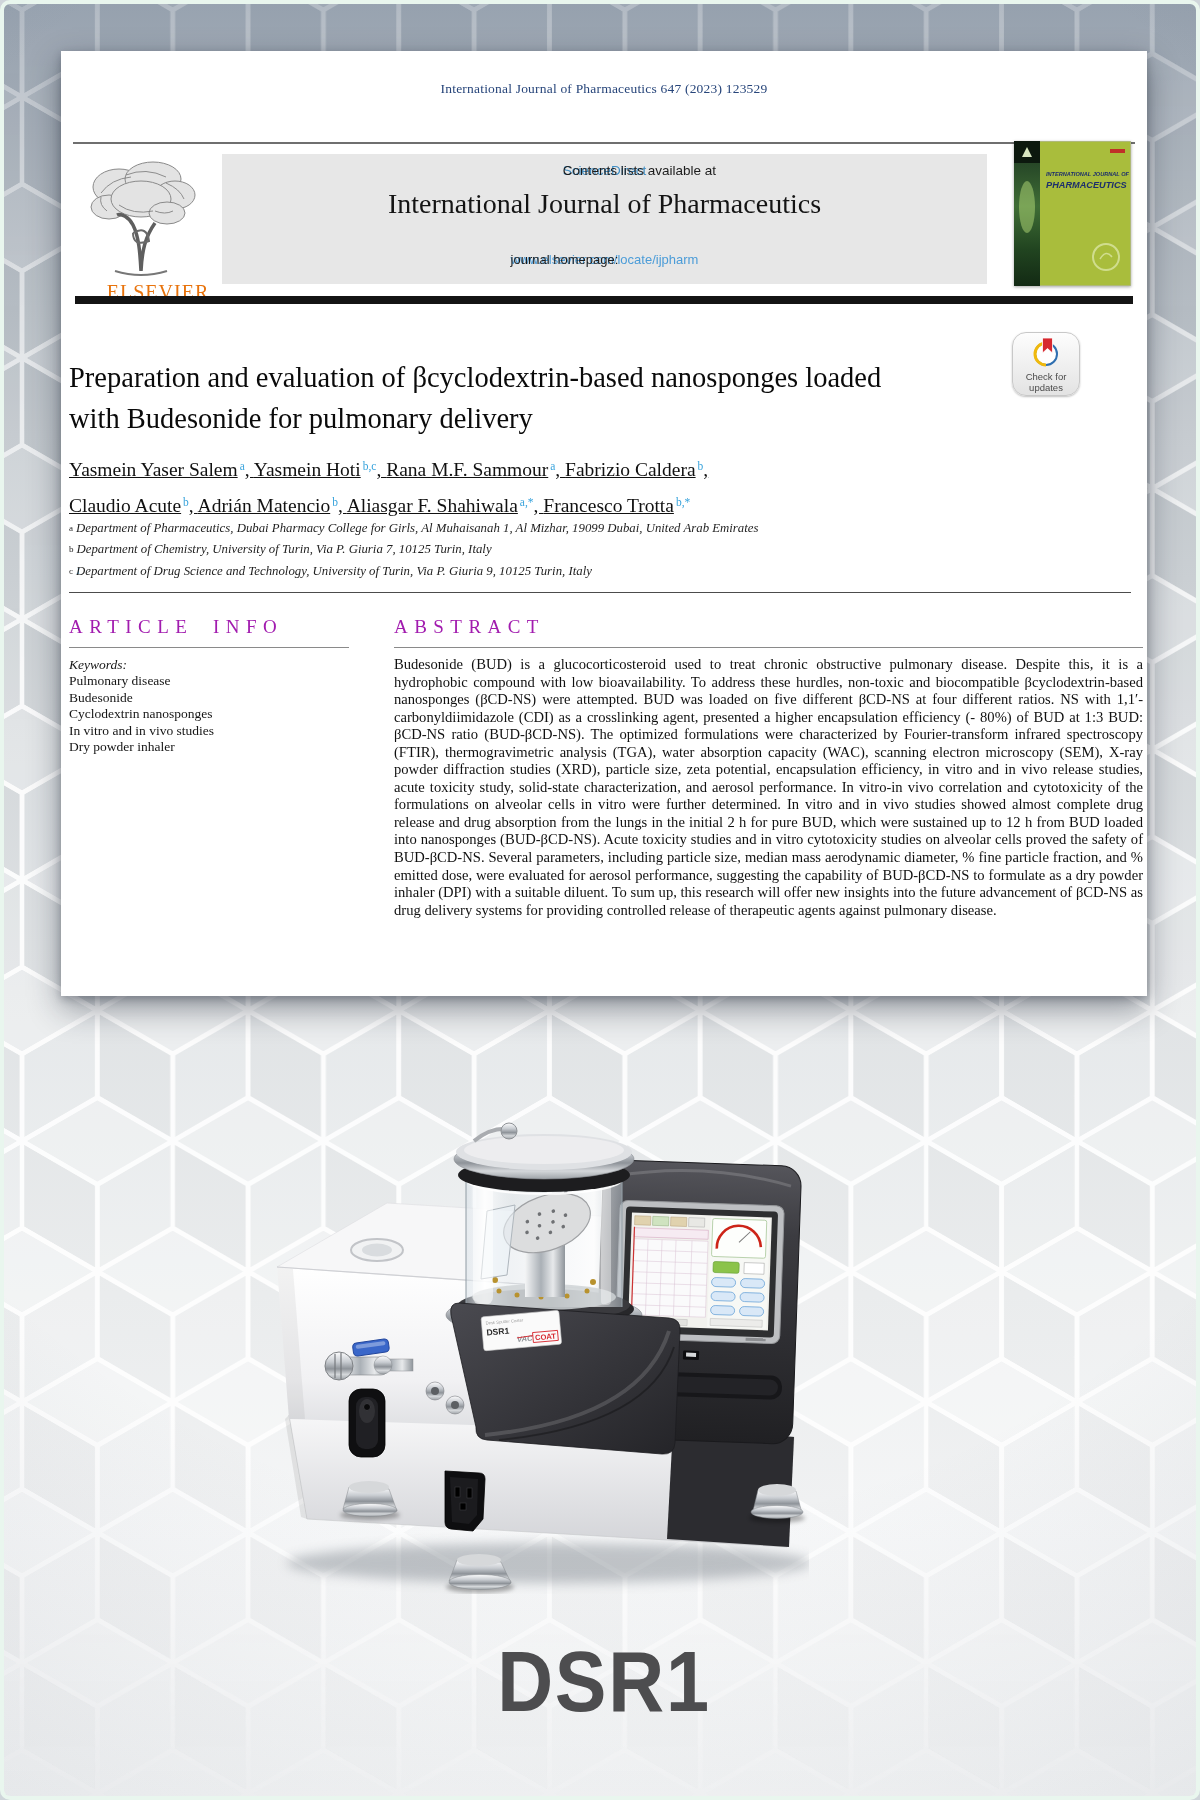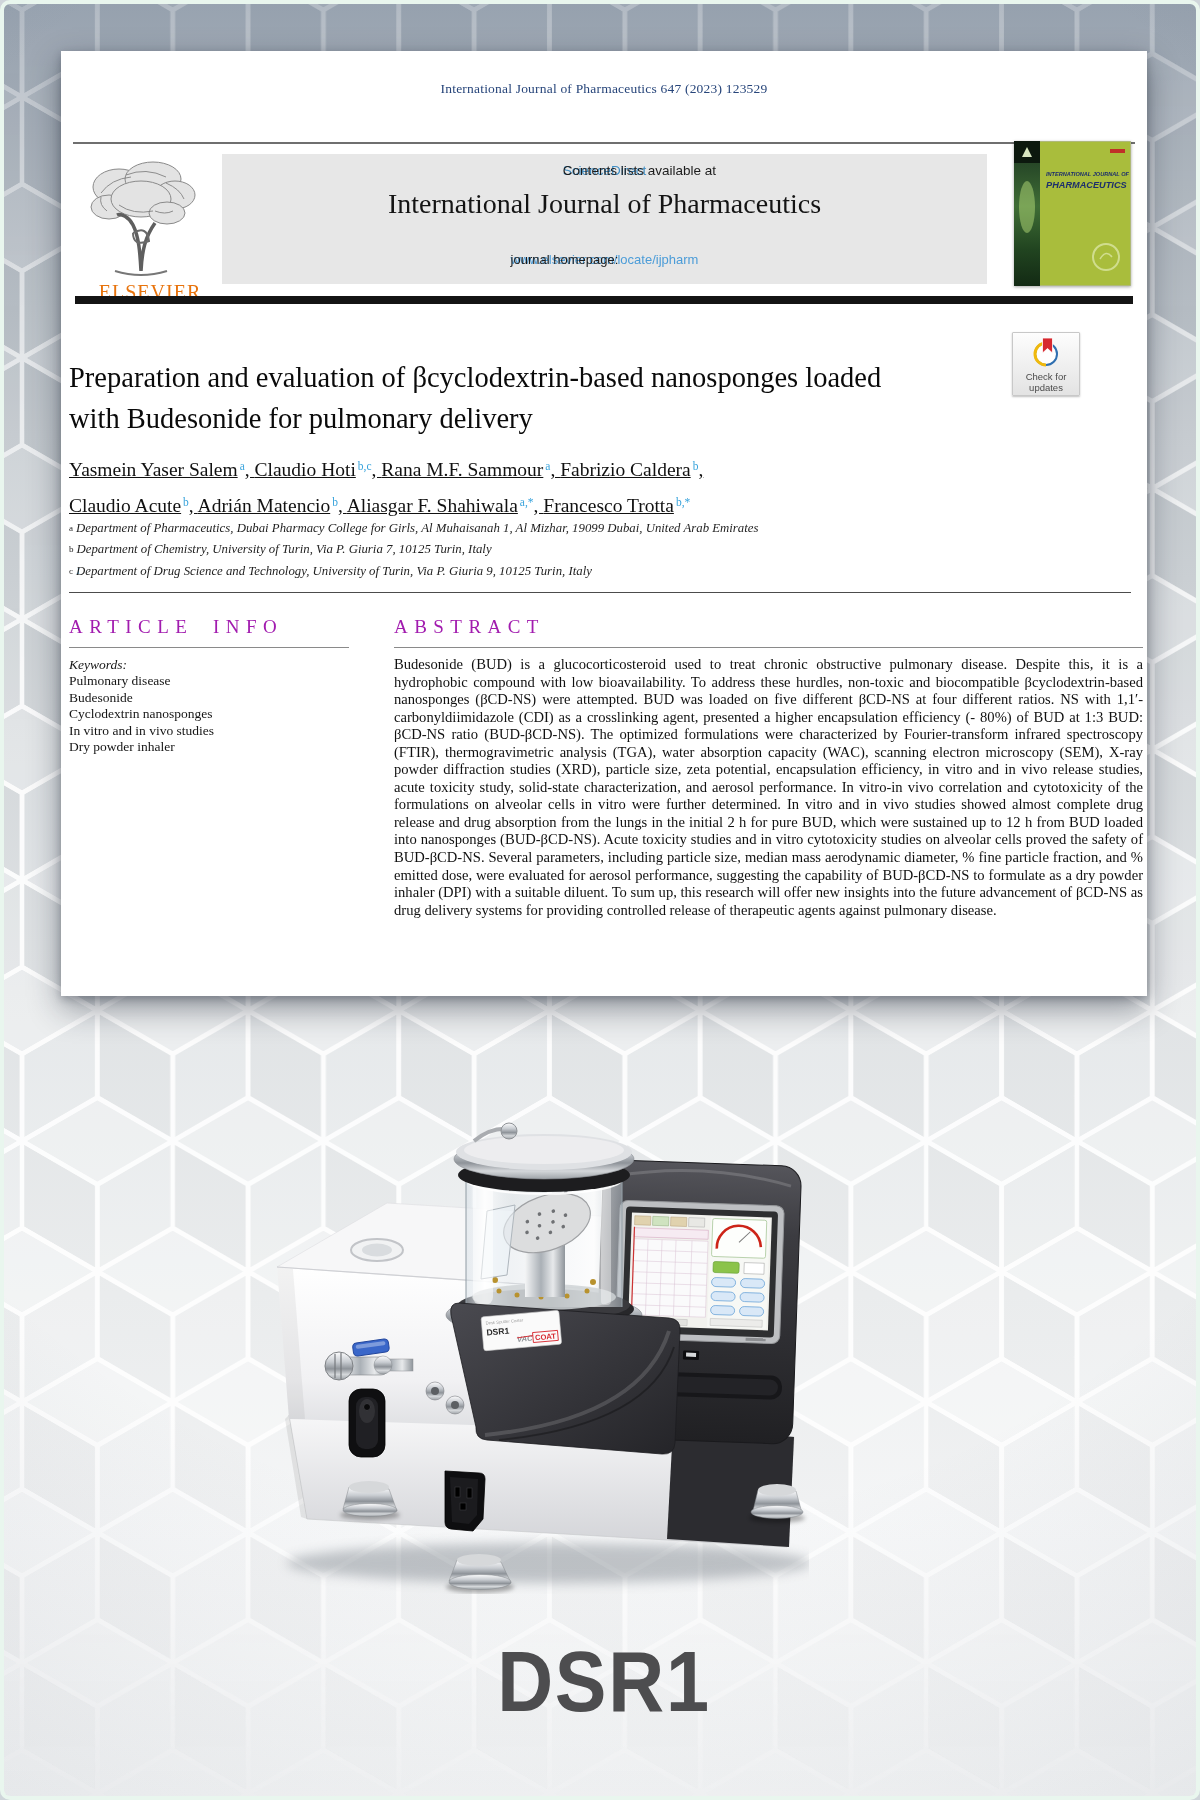--- a/index.html
+++ b/index.html
@@ -23,32 +23,32 @@
   .paper{
     position:absolute;left:57px;top:47px;width:1086px;height:945px;
     background:#ffffff;
     box-shadow:0 12px 30px rgba(25,34,48,0.45), 0 3px 8px rgba(25,34,48,0.28);
   }
   .paper *{position:absolute;}
   .jref{left:0;top:30px;width:100%;text-align:center;font-size:13.5px;color:#27457a;letter-spacing:.2px;}
   .toprule{left:12px;top:91px;width:1062px;height:2px;background:#6f6f6f;}
   .logo{left:10px;top:102px;width:142px;height:150px;text-align:center;}
   .logo svg{position:static;}
-  .elsevier-word{left:8px;top:128px;width:100%;text-align:center;font-size:20px;color:#e8730c;letter-spacing:1px;}
+  .elsevier-word{left:16px;top:128px;width:100%;text-align:center;font-size:20px;color:#e8730c;letter-spacing:1px;}
   .hdrbox{left:161px;top:103px;width:765px;height:130px;background:#e7e7e7;}
   .hdr-contents{left:0;top:9px;width:100%;text-align:center;font-family:"Liberation Sans",sans-serif;font-size:13.5px;color:#1c1c1c;}
   .hdr-contents .lnk{position:static;color:#3f8ec5;}
   .hdr-jtitle{left:0;top:34px;width:100%;text-align:center;font-size:28px;color:#141414;}
   .hdr-home{left:0;top:98px;width:100%;text-align:center;font-family:"Liberation Sans",sans-serif;font-size:13px;color:#1c1c1c;}
   .hdr-home .lnk{position:static;color:#4b9cd8;}
   .cover{left:953px;top:90px;width:117px;height:145px;box-shadow:0 1px 3px rgba(0,0,0,.35);font-style:italic;}
   .blackbar{left:14px;top:245px;width:1058px;height:8px;background:#141414;}
   .title{left:8px;top:306px;width:960px;font-size:28.5px;line-height:41px;color:#0a0a0a;}
   .badge{
-    left:951px;top:281px;width:66px;height:62px;border-radius:1px;
+    left:951px;top:281px;width:66px;height:62px;border-radius:14px;
     background:linear-gradient(180deg,#fdfdfd,#e3e3e3);
     border:1px solid #c8c8c8;box-shadow:0 1px 2px rgba(0,0,0,.25);
     text-align:center;
   }
   .badge svg{position:static;margin-top:3px;}
   .badge .bt{position:static;display:block;font-family:"Liberation Sans",sans-serif;font-size:9.5px;line-height:10.5px;color:#4a4a4a;}
   .authors{left:8px;top:399px;width:1000px;font-size:19.5px;line-height:33px;color:#111;}
   .authors .ln{position:static;display:block;}
   .authors .nm,.authors .sep{position:static;text-decoration:underline;}
   sup.asup{position:static;font-size:11.5px;color:#38a3dc;vertical-align:6px;margin-left:2px;font-family:"Liberation Serif",serif;}
@@ -182,21 +182,21 @@
         <path d="M15,7 A11,11 0 0 0 15,29" fill="none" stroke="#f0b90c" stroke-width="3"></path>
         <path d="M11.5,2 L21.5,2 L21.5,17 L16.5,12.5 L11.5,17 Z" fill="#d7282f" stroke="#fff" stroke-width="0.8"></path>
       </svg>
       <span class="bt">Check for</span>
       <span class="bt">updates</span>
     </div>
 
     <div class="authors">
       <span class="ln">
         <span class="nm">Yasmein Yaser Salem</span><sup class="asup">a</sup><span class="sep">, </span>
-        <span class="nm">Claudio Hoti</span><sup class="asup">b,c</sup><span class="sep">, </span>
+        <span class="nm">Yasmein Hoti</span><sup class="asup">b,c</sup><span class="sep">, </span>
         <span class="nm">Rana M.F. Sammour</span><sup class="asup">a</sup><span class="sep">, </span>
         <span class="nm">Fabrizio Caldera</span><sup class="asup">b</sup><span class="sep">,</span>
       </span>
       <span class="ln">
         <span class="nm">Claudio Acute</span><sup class="asup">b</sup><span class="sep">, </span>
         <span class="nm">Adrián Matencio</span><sup class="asup">b</sup><span class="sep">, </span>
         <span class="nm">Aliasgar F. Shahiwala</span><sup class="asup">a,*</sup><span class="sep">, </span>
         <span class="nm">Francesco Trotta</span><sup class="asup">b,*</sup><span class="sep"></span>
       </span>
     </div>

